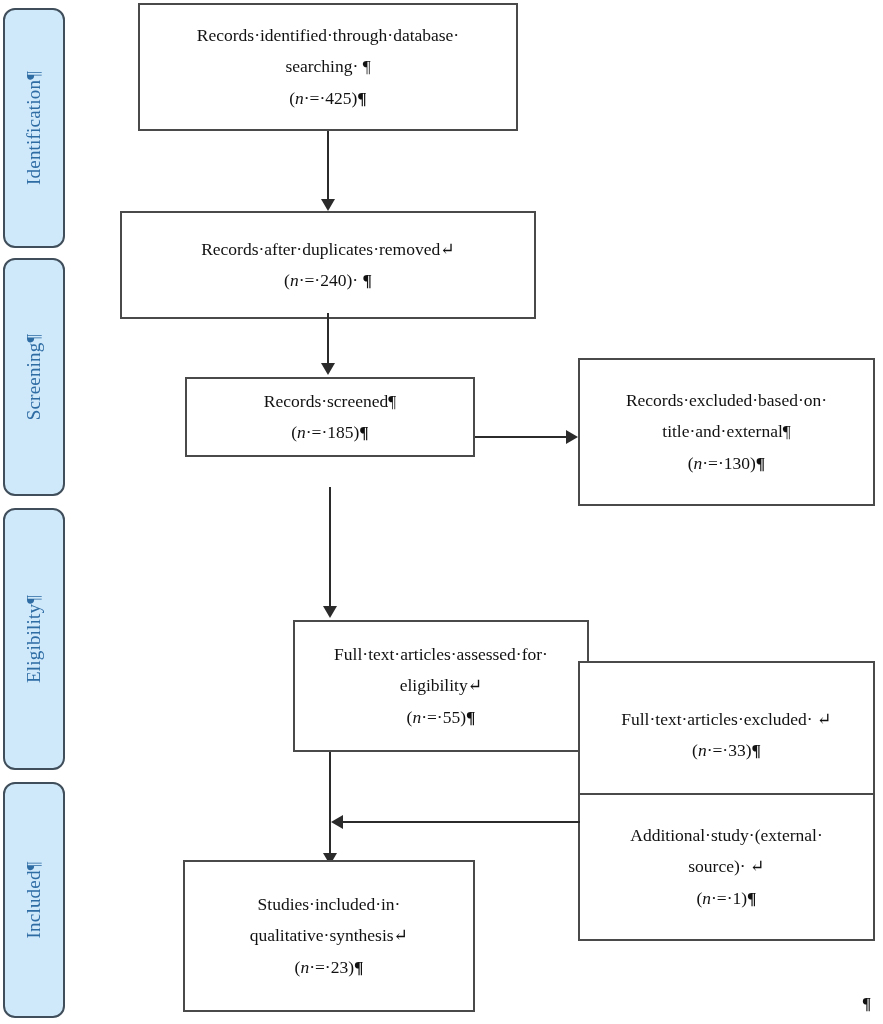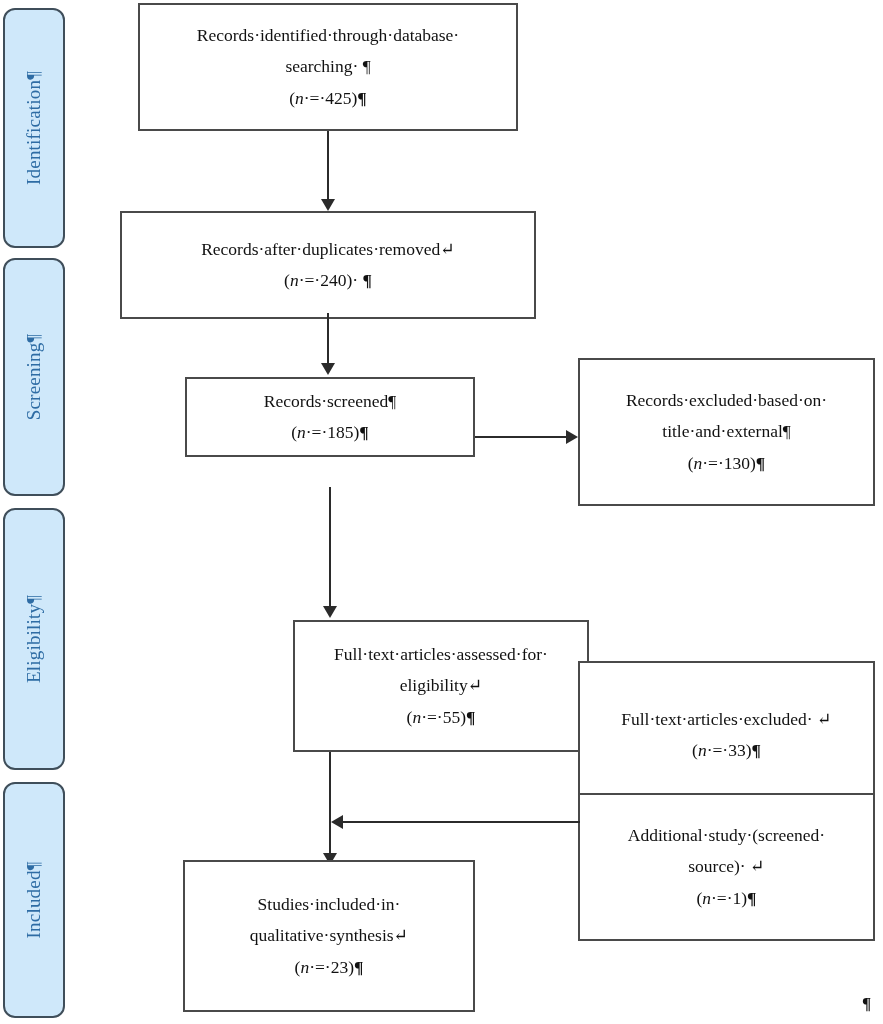--- a/index.html
+++ b/index.html
@@ -166,21 +166,21 @@
     <span class="ln">eligibility↵</span>
     <span class="ln"><span>(</span><span class="nv">n</span><span>·=·55)</span><span class="pilcrow">¶</span></span>
   </div>
 
   <div class="flow-box" style="left:578px; top:630px; width:297px; height:148px;margin-top:31px;">
     <span class="ln">Full·text·articles·excluded· ↵</span>
     <span class="ln"><span>(</span><span class="nv">n</span><span>·=·33)</span><span class="pilcrow">¶</span></span>
   </div>
 
   <div class="flow-box" style="left:578px; top:793px; width:297px; height:148px;">
-    <span class="ln">Additional·study·(screened·</span>
+    <span class="ln">Additional·study·(external·</span>
     <span class="ln">source)· ↵</span>
     <span class="ln"><span>(</span><span class="nv">n</span><span>·=·1)</span><span class="pilcrow">¶</span></span>
   </div>
 
   <div class="vline" style="left:329px; top:752px; height:101px;"></div>
   <div class="arrow-down" style="left:323px; top:853px;"></div>
 
   <div class="hline" style="left:343px; top:821px; width:237px;"></div>
   <div class="arrow-left" style="left:331px; top:815px;"></div>
 

